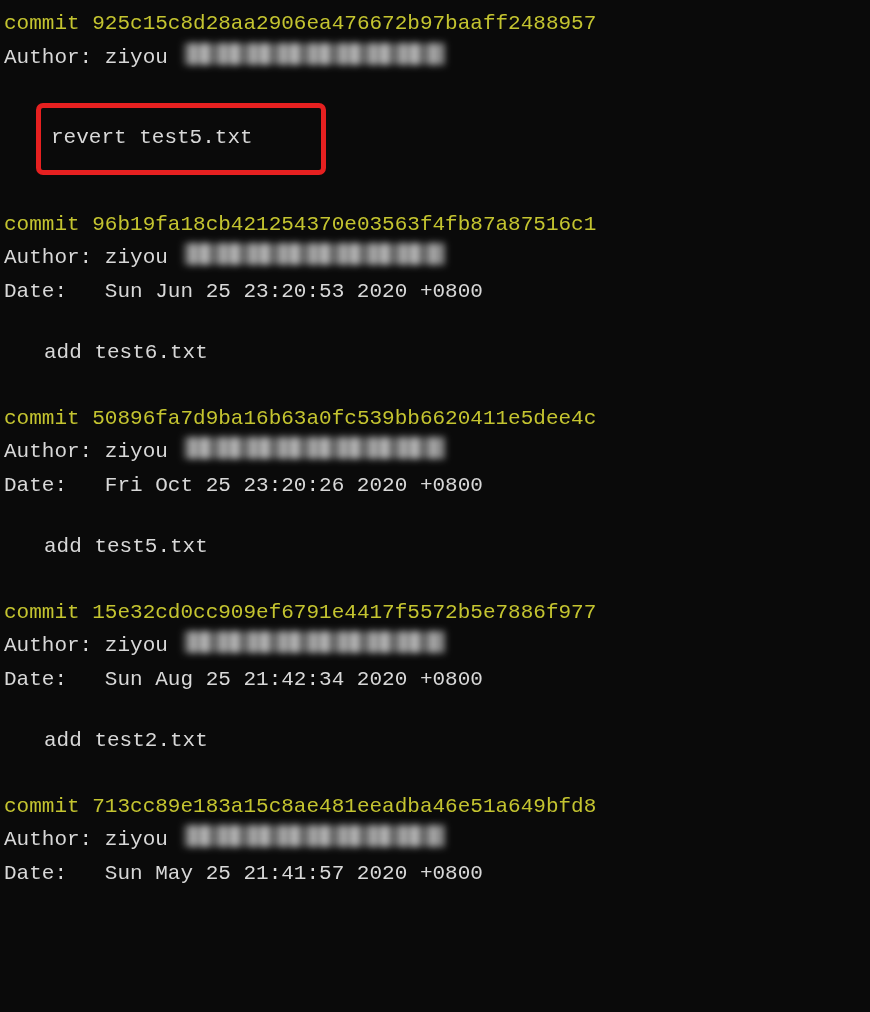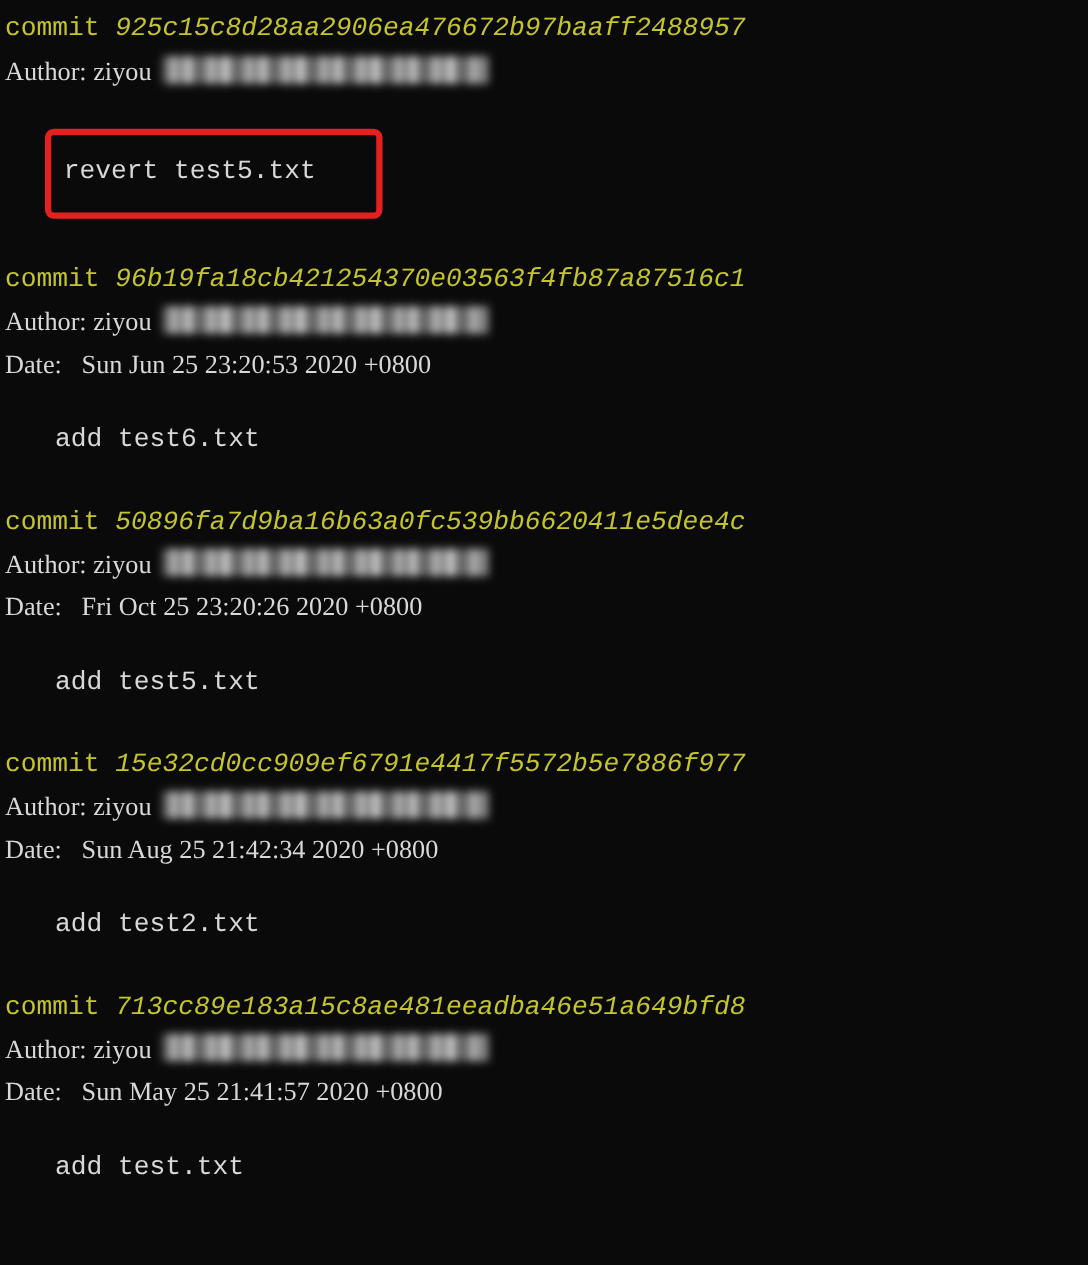--- a/index.html
+++ b/index.html
@@ -9,22 +9,22 @@
       font-size: 21px;
       line-height: 1.5;
       padding: 8px 4px;
       color: #d8d8d8;
       width: 870px;
       height: 1012px;
       overflow: hidden;
     }
     .commit-line { margin-bottom: 2px; }
     .commit-kw { color: #c4c430; }
-    .hash { color: #c4c430; font-style: italic; }
-    .author-line, .date-line { color: #d8d8d8; margin-bottom: 2px; font-family: Liberation Serif, serif; }
+    .hash { color: #c4c430; }
+    .author-line, .date-line { color: #d8d8d8; margin-bottom: 2px; }
     .field-label { display: inline; }
     .author-name { }
     .email-redacted {
       display: inline-block;
       vertical-align: middle;
       width: 260px;
       height: 22px;
       background:
         repeating-linear-gradient(90deg,
           #6a6a6a 0 6px, #b5b5b5 6px 12px, #7a7a7a 12px 18px,
@@ -33,21 +33,21 @@
       margin-left: 4px;
       position: relative;
       top: -3px;
     }
     .msg-block { margin: 30px 0 34px 40px; }
     .msg { color: #d8d8d8; }
     .highlight-box {
       display: inline-block;
       border: 5px solid #e62020;
       border-radius: 7px;
-      padding: 14px 48px 16px 10px;
+      padding: 14px 68px 16px 10px;
       margin-left: -8px;
     }
     pre { white-space: pre; font-family: inherit; }
     .entry { margin-bottom: 6px; }
     .entry:last-child { margin-bottom: 0; margin-top: 26px; }
   </style>
 </head>
 <body>
 
 <div id="log">
@@ -71,15 +71,14 @@
     <div class="entry">
       <pre class="commit-line"><span class="commit-kw">commit</span> <span class="hash">15e32cd0cc909ef6791e4417f5572b5e7886f977</span></pre>
       <pre class="author-line"><span class="field-label">Author:</span> <span class="author-name">ziyou</span> <span class="email-redacted"></span></pre>
       <pre class="date-line"><span class="field-label">Date:</span>   <span>Sun Aug 25 21:42:34 2020 +0800</span></pre>
       <div class="msg-block"><span class="msg">add test2.txt</span></div>
     </div>
     <div class="entry">
       <pre class="commit-line"><span class="commit-kw">commit</span> <span class="hash">713cc89e183a15c8ae481eeadba46e51a649bfd8</span></pre>
       <pre class="author-line"><span class="field-label">Author:</span> <span class="author-name">ziyou</span> <span class="email-redacted"></span></pre>
       <pre class="date-line"><span class="field-label">Date:</span>   <span>Sun May 25 21:41:57 2020 +0800</span></pre>
-      <div class="msg-block"><span class="msg">add test.txt</span></div>
     </div>
   </div>
 
 </body></html>

